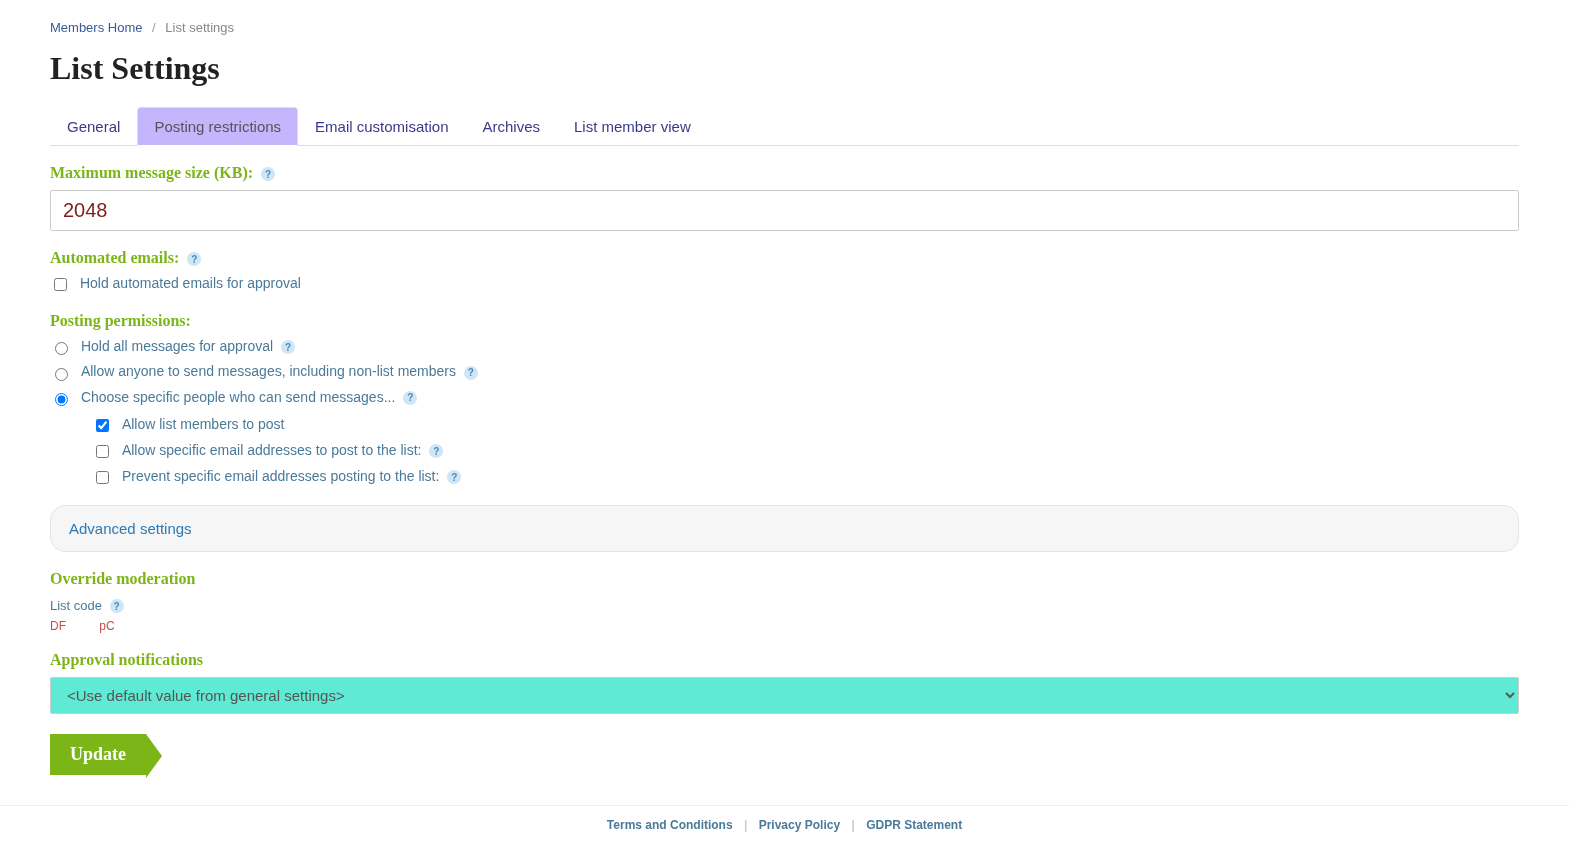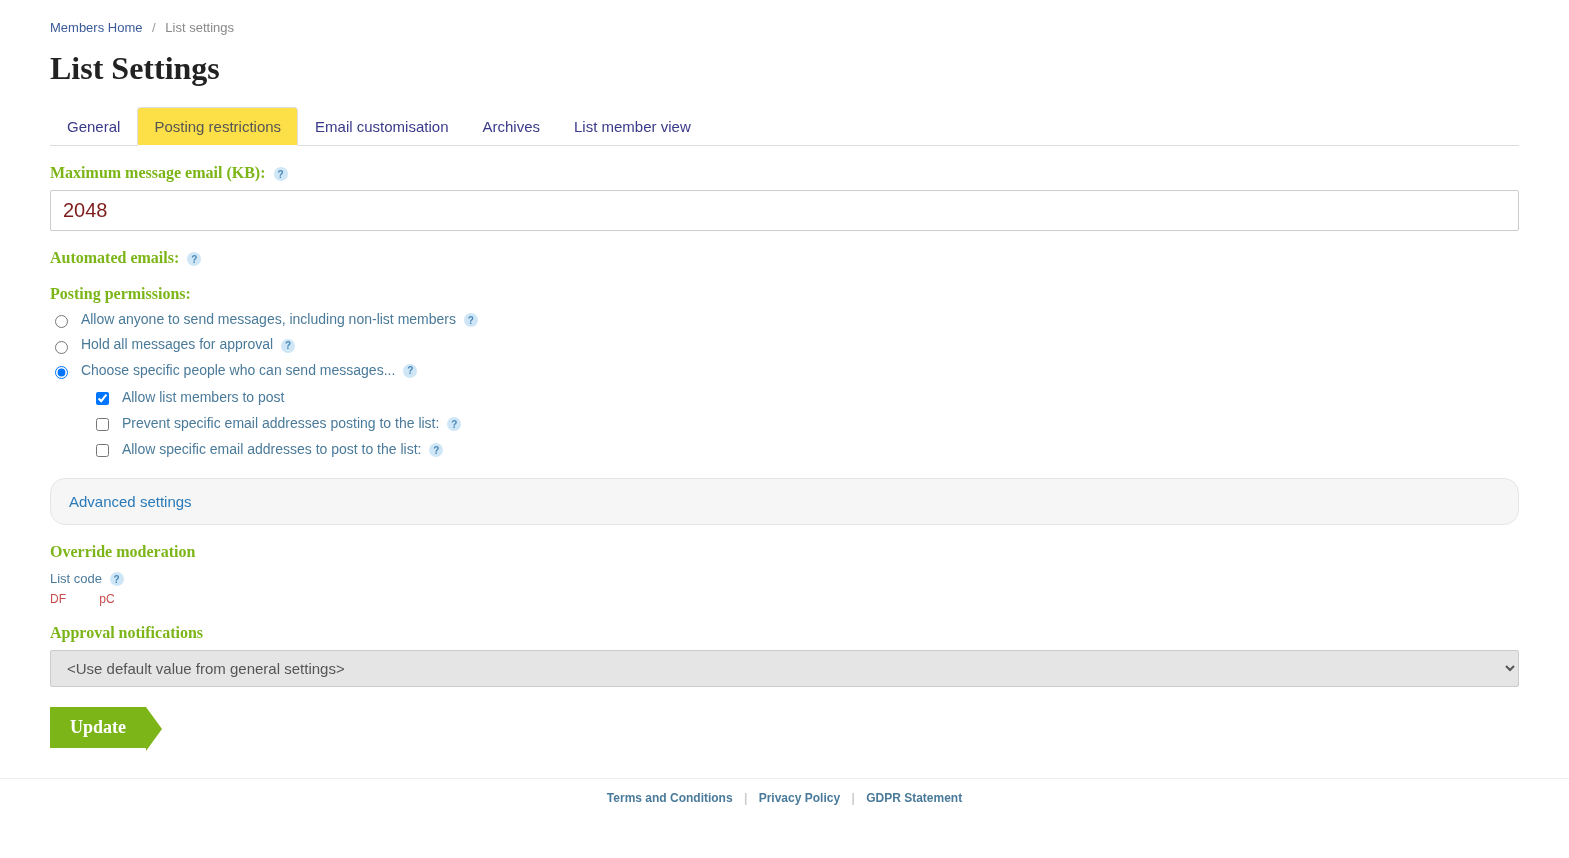--- a/index.html
+++ b/index.html
@@ -53,21 +53,21 @@
     padding: 10px 16px;
     color: #3a3a8a;
     text-decoration: none;
     font-size: 15px;
     border: 1px solid transparent;
     border-top-left-radius: 4px;
     border-top-right-radius: 4px;
   }
   .tabs li.active a {
     color: #555;
-    background: #fde047;
+    background: #c4b5fd;
     border-color: #ddd #ddd #fff #ddd;
   }
   .section-label {
     font-family: Georgia, "Times New Roman", serif;
     font-weight: bold;
     font-size: 16px;
     color: #7CB518;
     margin: 18px 0 8px 0;
     display: block;
   }
@@ -134,21 +134,21 @@
   .list-codes span {
     margin-right: 30px;
   }
   select.select-input {
     width: 100%;
     padding: 8px 12px;
     font-size: 15px;
     border: 1px solid #ccc;
     border-radius: 2px;
     color: #555;
-    background: #e5e5e5;
+    background: #5eead4;
   }
   .update-btn {
     display: inline-block;
     position: relative;
     background: #7CB518;
     color: #fff;
     font-family: Georgia, "Times New Roman", serif;
     font-weight: bold;
     font-size: 18px;
     padding: 10px 20px;
@@ -217,63 +217,67 @@
           <a href="#">Archives</a>
         </li>
       <li>
           <a href="#">List member view</a>
         </li>
     </ul>
   </div>
 
   
   <label class="section-label">
-    <span>Maximum message email (KB):</span>
+    <span>Maximum message size (KB):</span>
     <span class="help-icon">?</span>
   </label>
   <input type="text" class="text-input" value="2048" style="">
 
   
   <label class="section-label">
     <span>Automated emails:</span>
     <span class="help-icon">?</span>
   </label>
+  <div class="check-line">
+    <input type="checkbox" style="">
+    <label>Hold automated emails for approval</label>
+  </div>
 
   
   <label class="section-label">Posting permissions:</label>
 
+  <div class="radio-line">
+    <input type="radio" name="posting" style="">
+    <label>Hold all messages for approval</label>
+    <span class="help-icon">?</span>
+  </div>
   <div class="radio-line">
     <input type="radio" name="posting" style="">
     <label>Allow anyone to send messages, including non-list members</label>
-    <span class="help-icon">?</span>
-  </div>
-  <div class="radio-line">
-    <input type="radio" name="posting" style="">
-    <label>Hold all messages for approval</label>
     <span class="help-icon">?</span>
   </div>
   <div class="radio-line">
     <input type="radio" name="posting" checked="" style="">
     <label>Choose specific people who can send messages...</label>
     <span class="help-icon">?</span>
   </div>
 
   <div class="sub-options">
     <div class="check-line">
       <input type="checkbox" checked="" style="">
       <label>Allow list members to post</label>
     </div>
     <div class="check-line">
       <input type="checkbox" style="">
-      <label>Prevent specific email addresses posting to the list:</label>
+      <label>Allow specific email addresses to post to the list:</label>
       <span class="help-icon">?</span>
     </div>
     <div class="check-line">
       <input type="checkbox" style="">
-      <label>Allow specific email addresses to post to the list:</label>
+      <label>Prevent specific email addresses posting to the list:</label>
       <span class="help-icon">?</span>
     </div>
   </div>
 
   
   <div class="advanced-panel">
     <a href="#">Advanced settings</a>
   </div>
 
   

